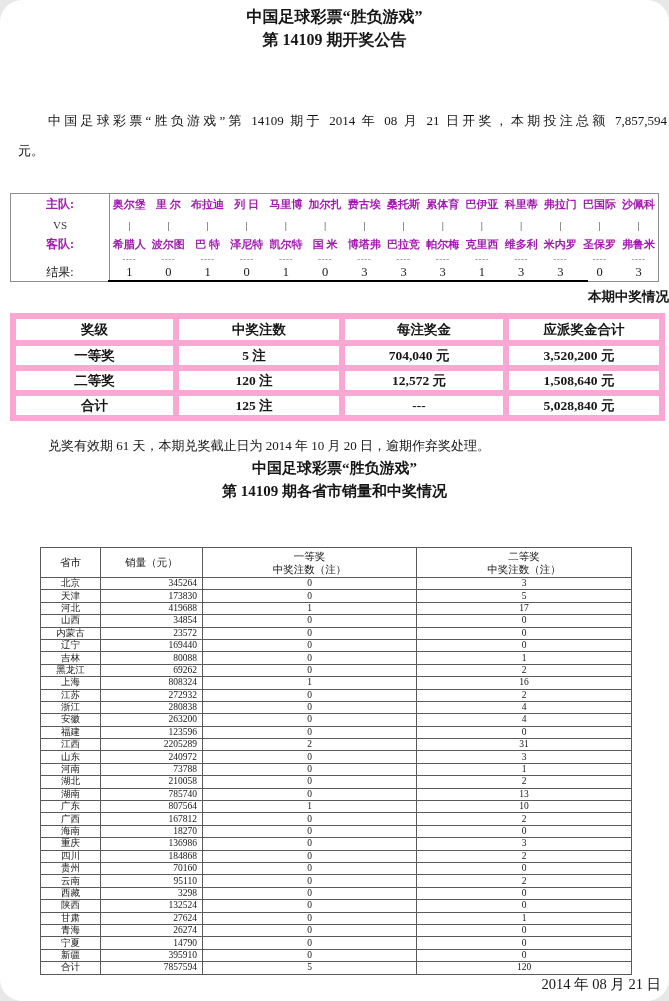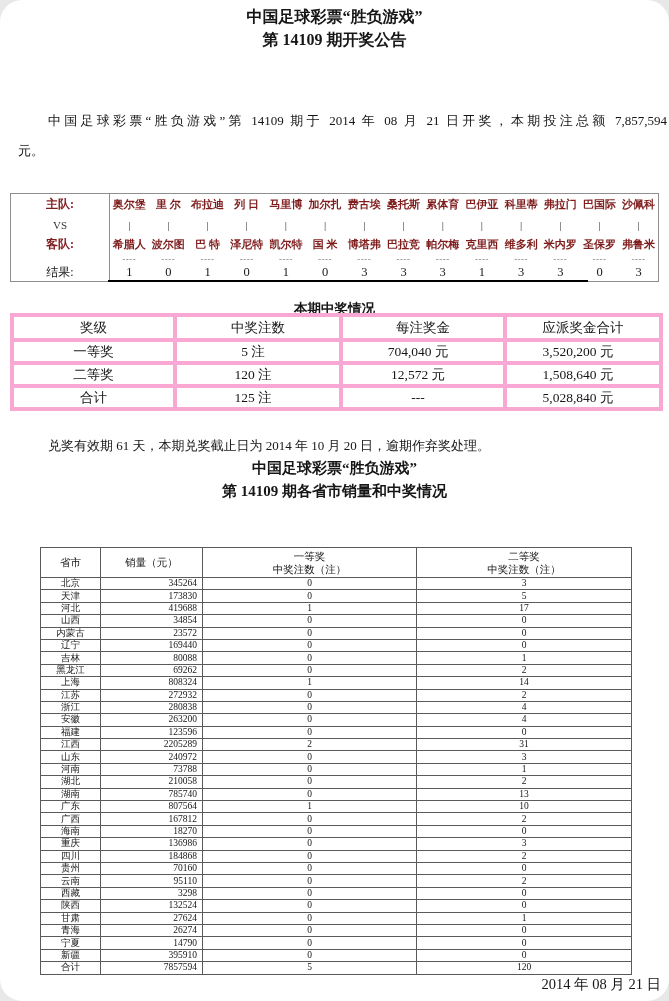--- a/index.html
+++ b/index.html
@@ -19,30 +19,30 @@
   
   .para{position:absolute;left:10px;width:649px;font-size:13px;line-height:30px;margin:8px;}
   #intro{top:98px;}
   #intro .l1{text-indent:30px;text-align:justify;text-align-last:justify;}
   #redeem{top:423px;text-indent:30px;}
   
   #match-wrap{position:absolute;top:193px;left:10px;width:649px;height:88px;}
   #match-table{width:100%;height:100%;border-collapse:collapse;table-layout:fixed;border:1px solid #8f8f8f;}
   #match-table td{padding:0;text-align:center;vertical-align:middle;overflow:hidden;white-space:nowrap;}
   #match-table td.lbl{width:98px;border-right:1px solid #8f8f8f;font-size:12px;}
-  #mt-home td,#mt-away td{height:21px;font-size:11px;font-weight:bold;color:#7f1d1d;}
+  #mt-home td,#mt-away td{height:21px;font-size:11px;font-weight:bold;color:#a21caf;}
   #mt-vs td{height:19px;font-size:11px;color:#333;}
   #mt-vs td.lbl{font-size:11px;font-weight:normal;}
   #mt-dash td{height:9px;font-size:9px;line-height:9px;color:#777;letter-spacing:0.5px;}
   #mt-result td{height:17px;font-size:12.5px;}
   .underbar{position:absolute;bottom:-1px;left:98px;width:480px;height:2px;background:#000;}
   
-  #prize-heading{position:absolute;top:288px;left:0;right:0;text-align:center;font-size:13.5px;font-weight:bold;margin:12px;}
+  #prize-heading{position:absolute;top:288px;left:0;right:0;text-align:right;font-size:13.5px;font-weight:bold;margin:0;}
   #prize-table{position:absolute;top:313px;left:10px;width:649px;border-collapse:collapse;table-layout:fixed;}
-  #prize-table th,#prize-table td{border:4px solid #f9a8d4;padding:0;font-weight:normal;}
+  #prize-table th,#prize-table td{border:6px solid #f9a8d4;padding:0;font-weight:bold;}
   #prize-table th{height:21px;font-size:13.5px;text-align:center;}
   #prize-table td{height:19px;font-size:13.5px;}
   #prize-table td:first-child{text-align:center;}
   #prize-table td:nth-child(n+2){text-align:center;padding-right:10px;}
   #prize-table col.c0{width:163px;}#prize-table col.c1{width:166px;}
   #prize-table col.c2{width:164px;}#prize-table col.c3{width:156px;}
   
   #province-table{position:absolute;top:547px;left:40px;width:591px;border-collapse:collapse;table-layout:fixed;}
   #province-table th,#province-table td{border:1px solid #5a5a5a;padding:0;font-weight:normal;}
   #province-table th{height:29px;font-size:10.5px;text-align:center;line-height:13px;}
@@ -274,21 +274,21 @@
         <tr>
           <td>黑龙江</td>
           <td>69262</td>
           <td>0</td>
           <td>2</td>
         </tr>
         <tr>
           <td>上海</td>
           <td>808324</td>
           <td>1</td>
-          <td>14</td>
+          <td>16</td>
         </tr>
         <tr>
           <td>江苏</td>
           <td>272932</td>
           <td>0</td>
           <td>2</td>
         </tr>
         <tr>
           <td>浙江</td>
           <td>280838</td>

